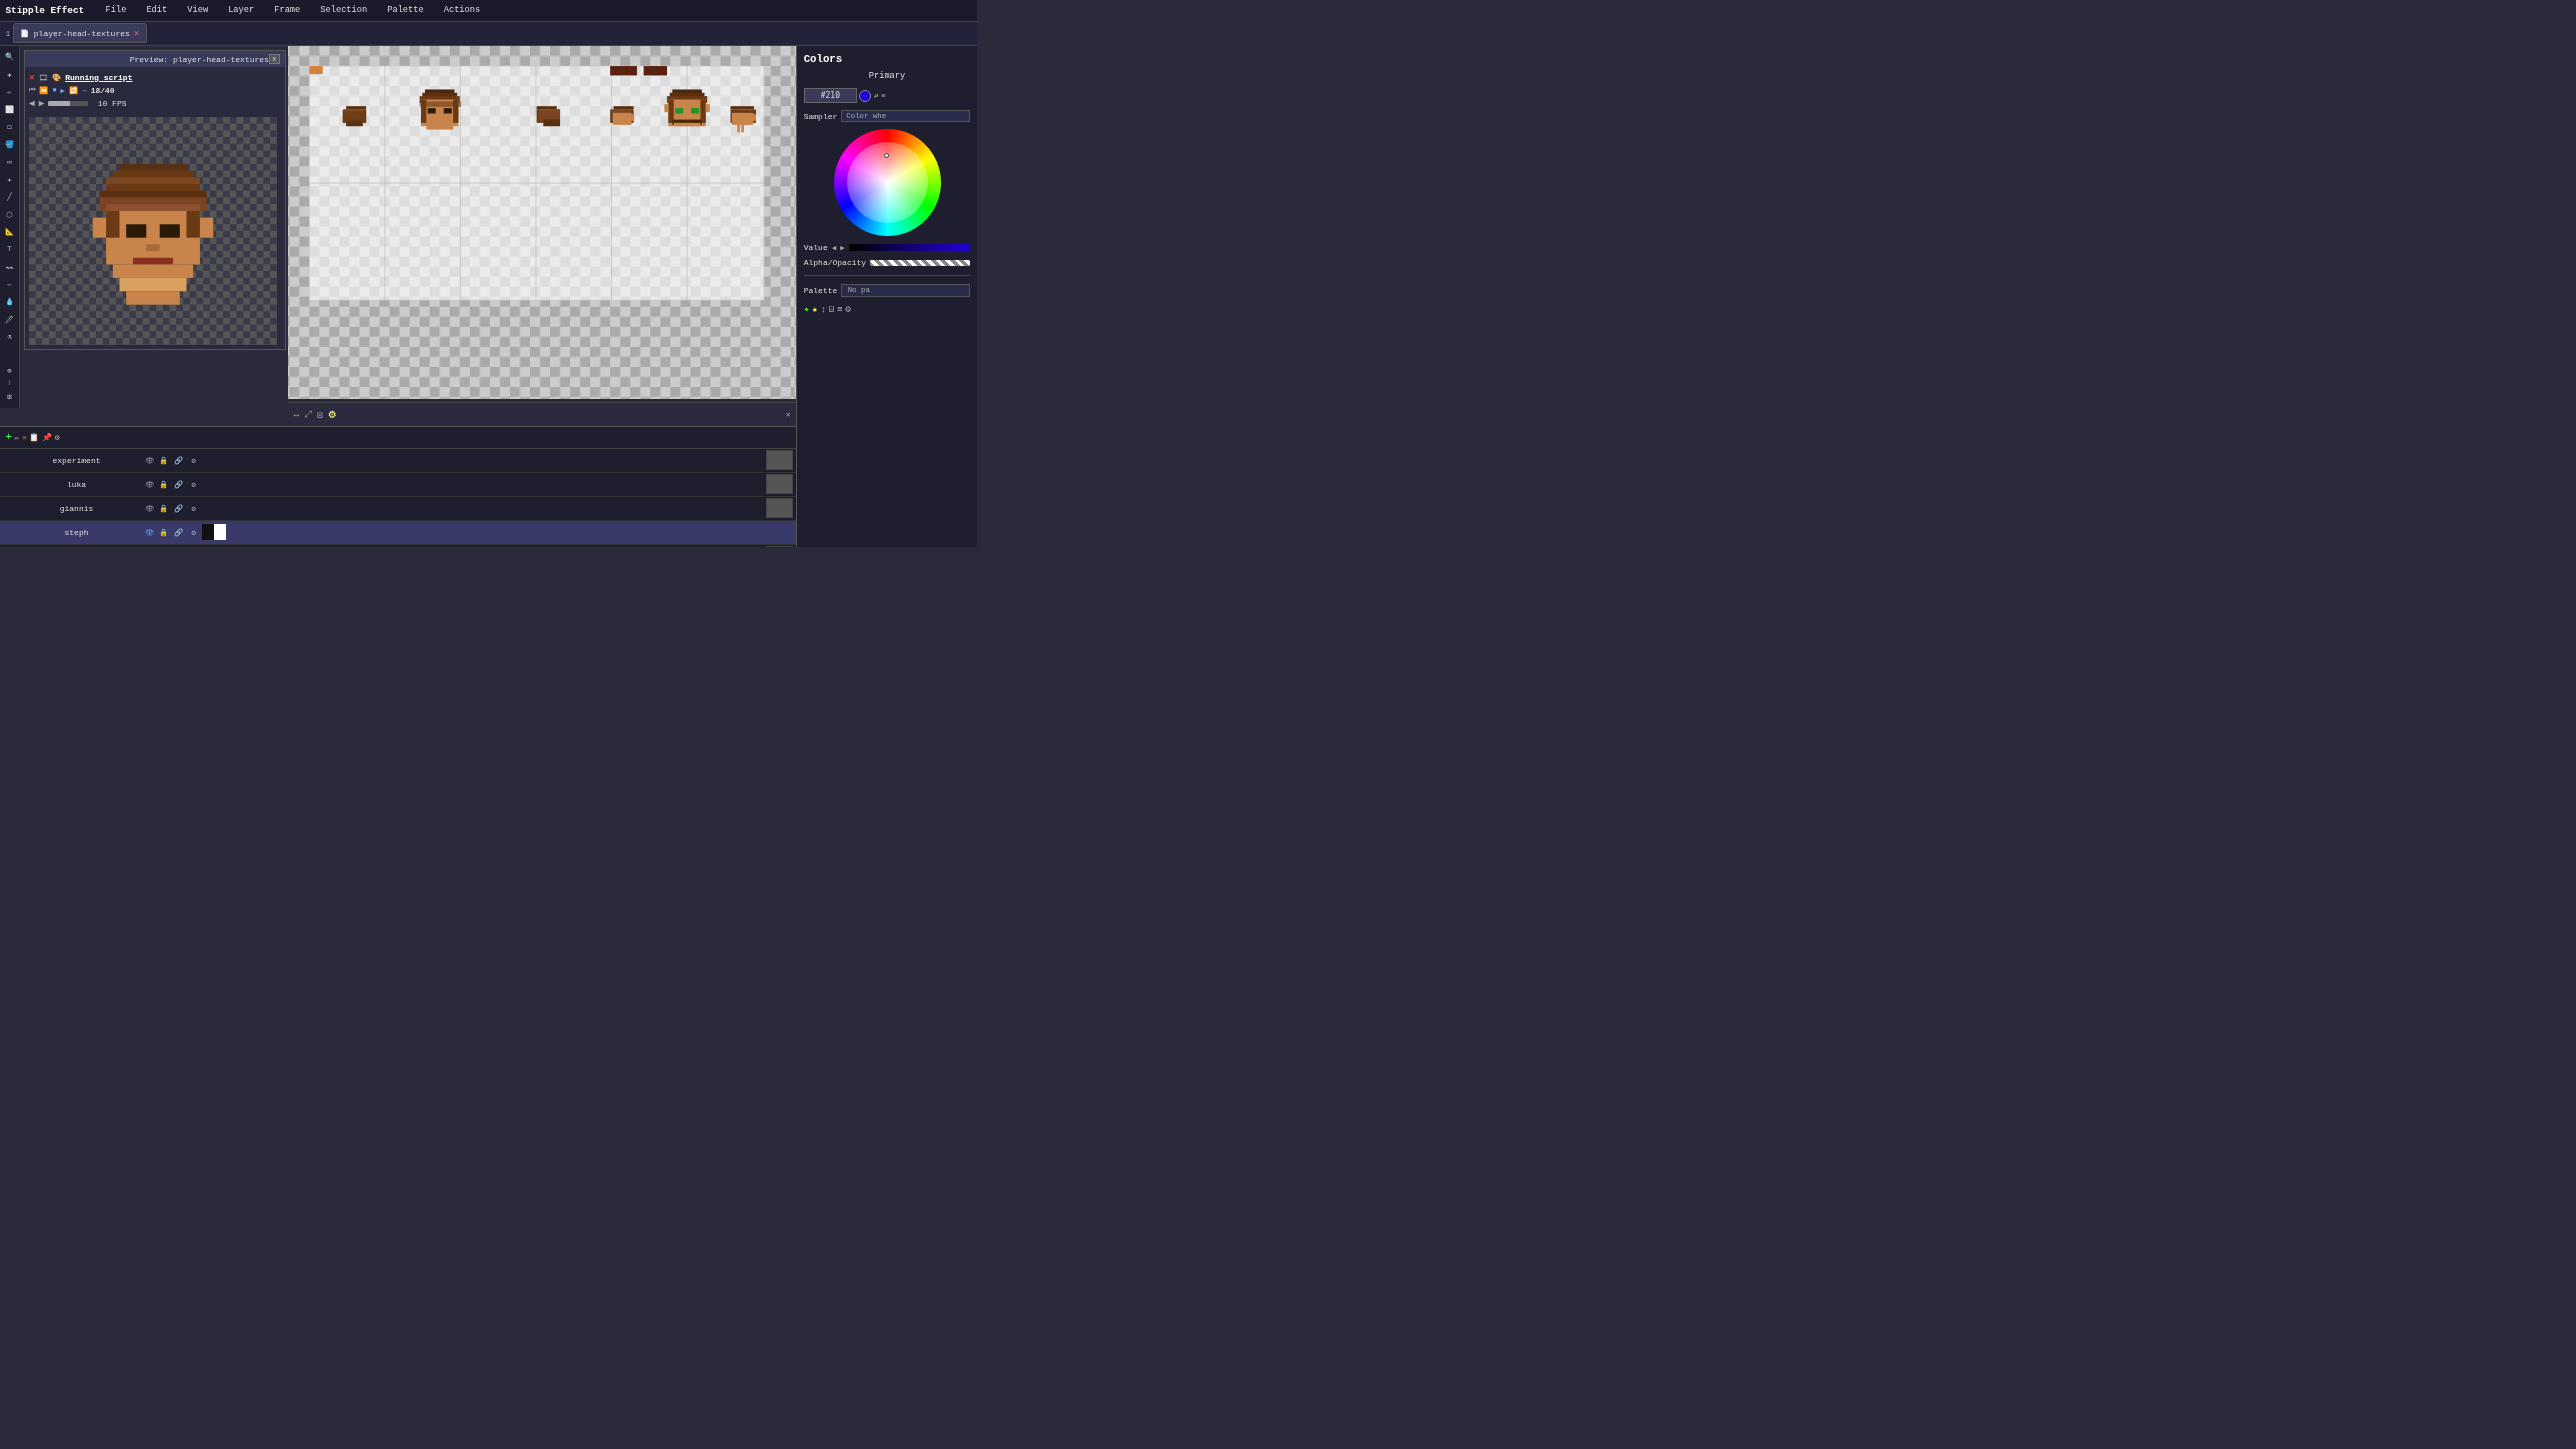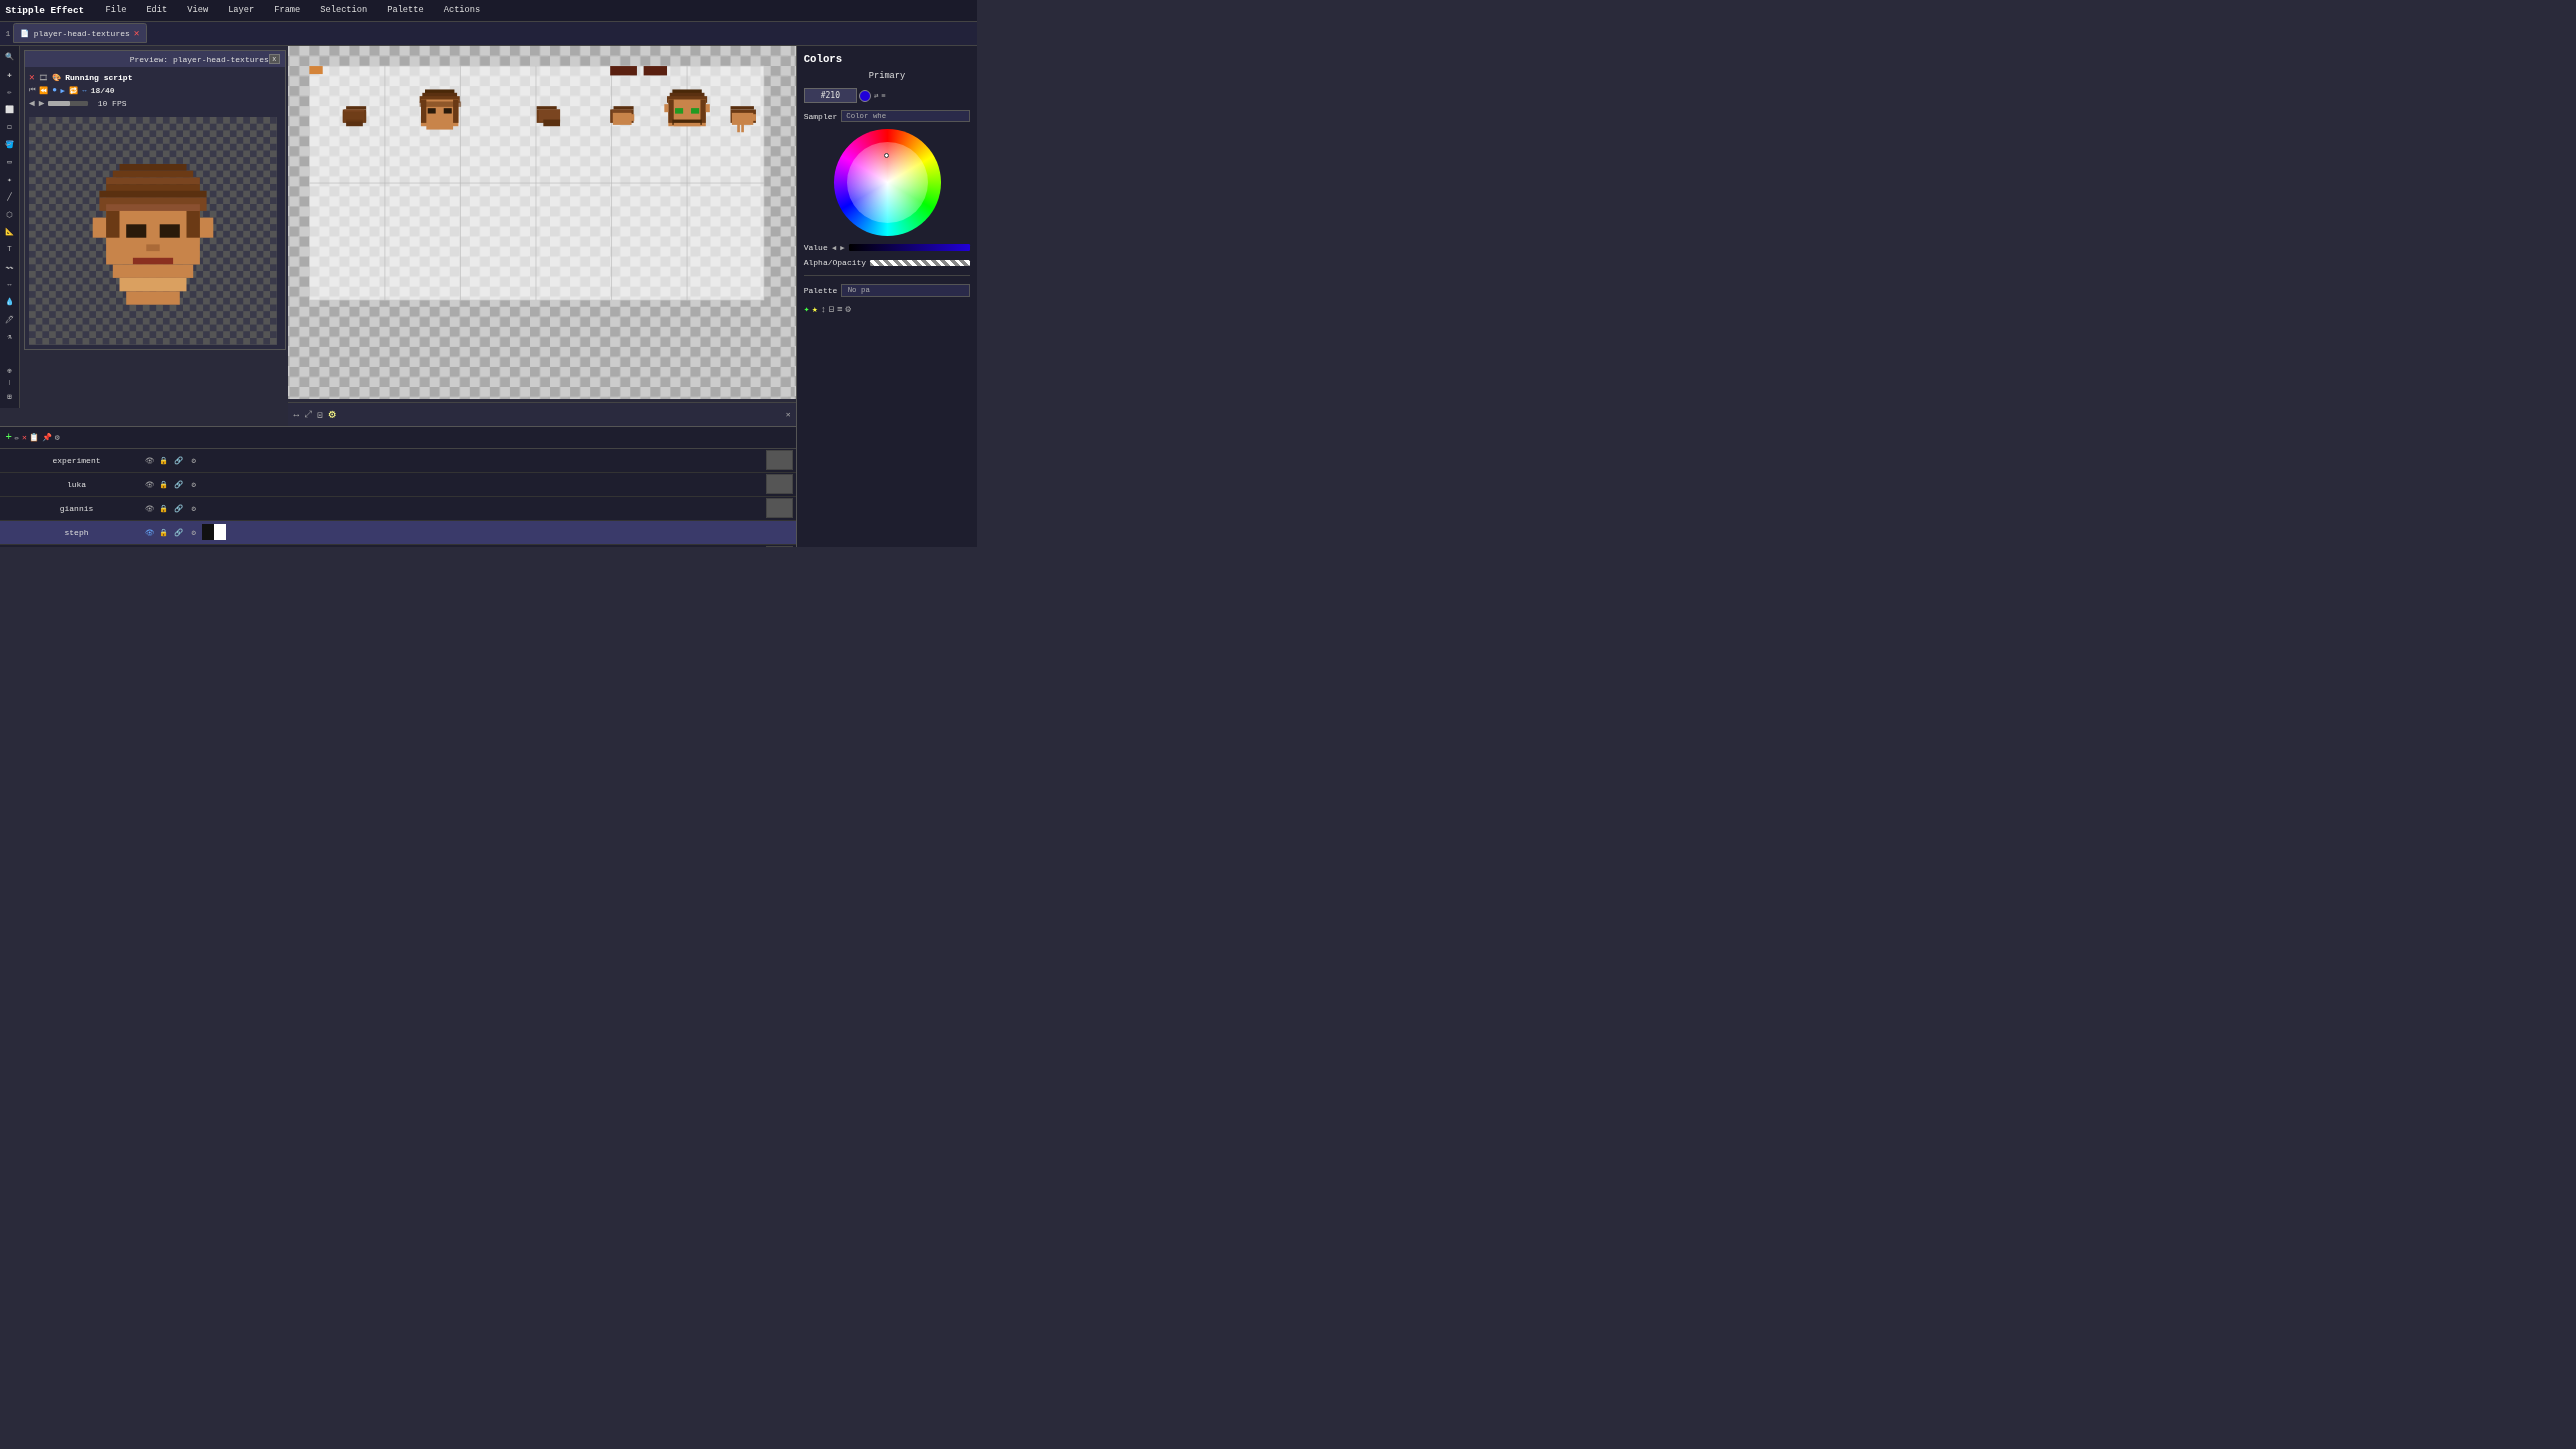--- a/index.html
+++ b/index.html
@@ -116,20 +116,21 @@
     }
     .ctrl-row {
       display: flex;
       align-items: center;
       gap: 4px;
     }
     .running-script {
       color: #fff;
       font-size: 8px;
       font-weight: bold;
+      text-decoration: underline;
     }
     .frame-count {
       color: #ddd;
       font-size: 8px;
       font-weight: bold;
     }
     .fps-display {
       color: #ddd;
       font-size: 8px;
       margin-left: 5.4px;

